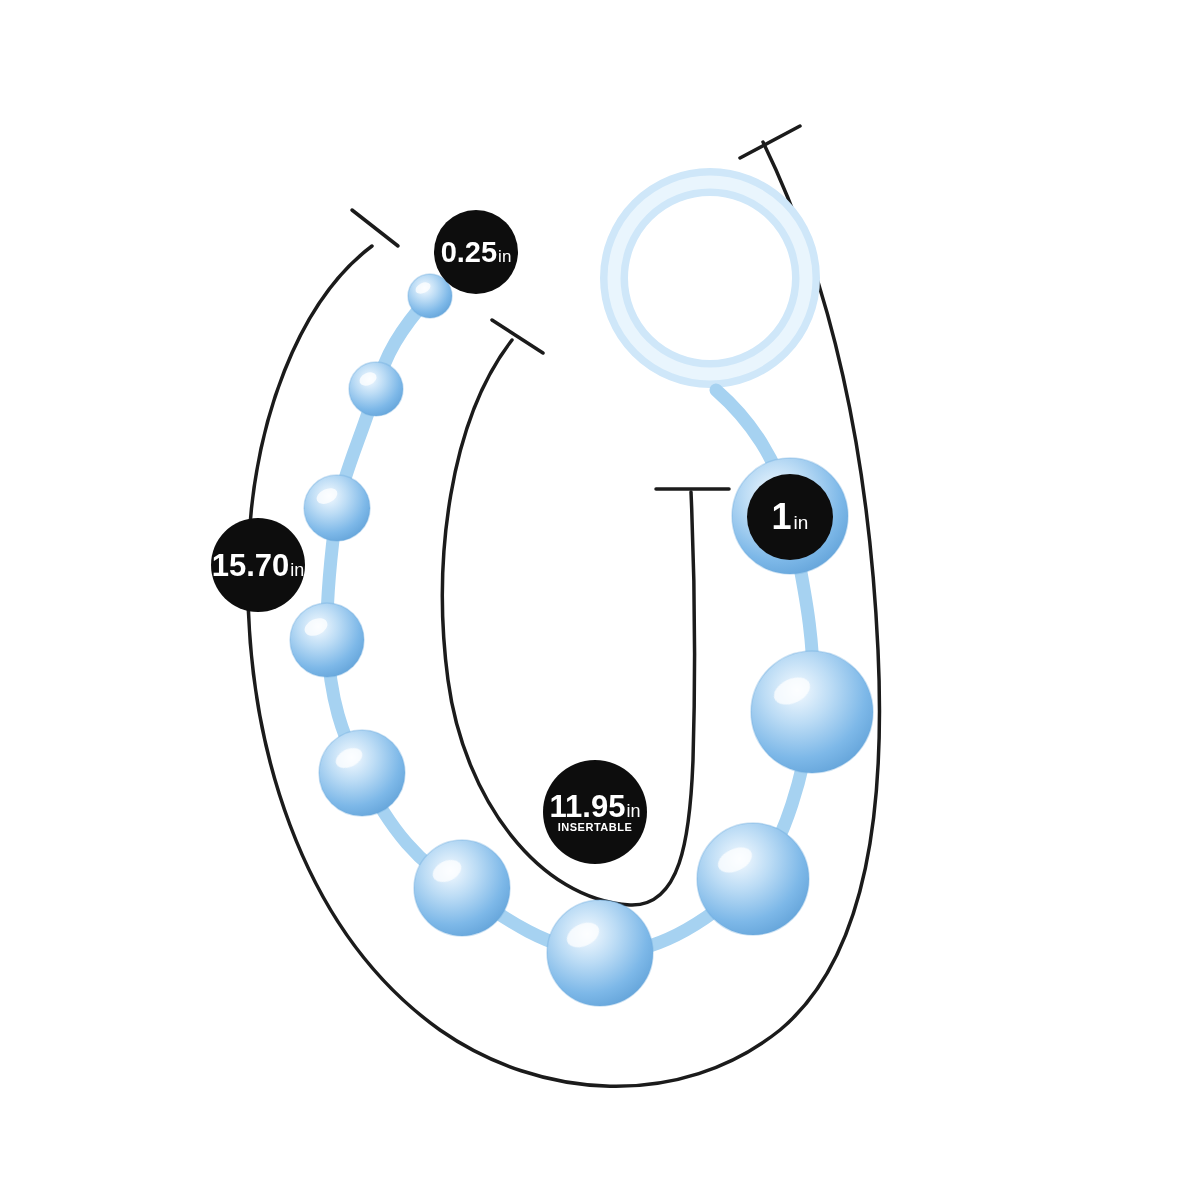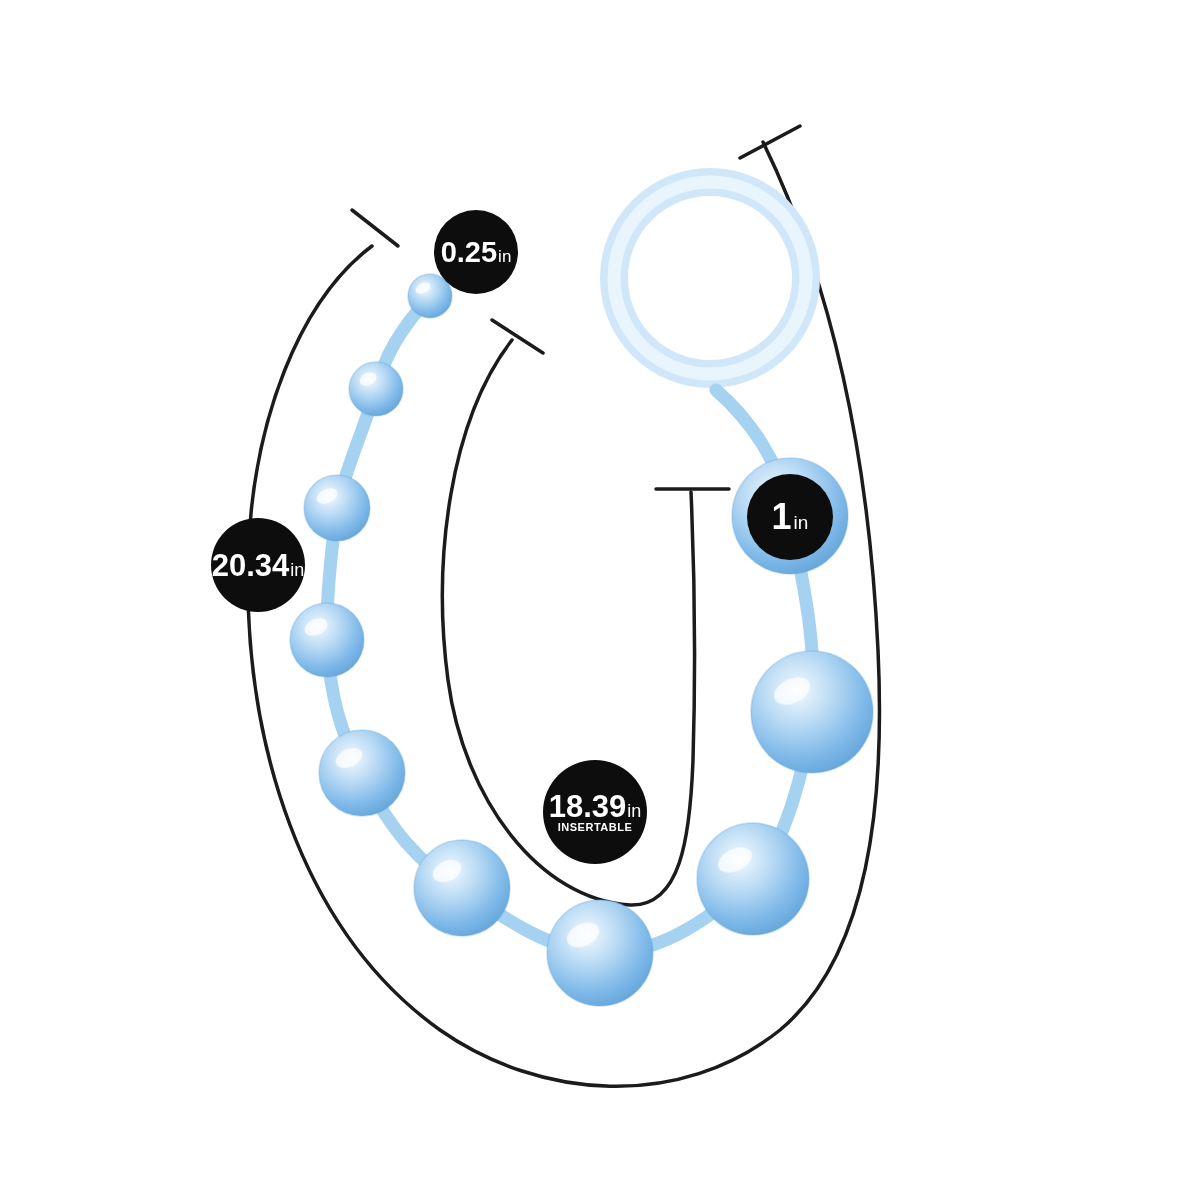--- a/index.html
+++ b/index.html
@@ -108,28 +108,28 @@
 
   <div class="badge b-small">
     <div class="line">
       <span class="value">0.25</span>
       <span class="unit">in</span>
     </div>
   </div>
 
   <div class="badge b-total">
     <div class="line">
-      <span class="value">20.34</span>
+      <span class="value">15.70</span>
       <span class="unit">in</span>
     </div>
   </div>
 
   <div class="badge b-insert">
     <div class="line">
-      <span class="value">18.39</span>
+      <span class="value">11.95</span>
       <span class="unit">in</span>
     </div>
     <div class="note">INSERTABLE</div>
   </div>
 
   <div class="badge b-large">
     <div class="line">
       <span class="value">1</span>
       <span class="unit">in</span>
     </div>

